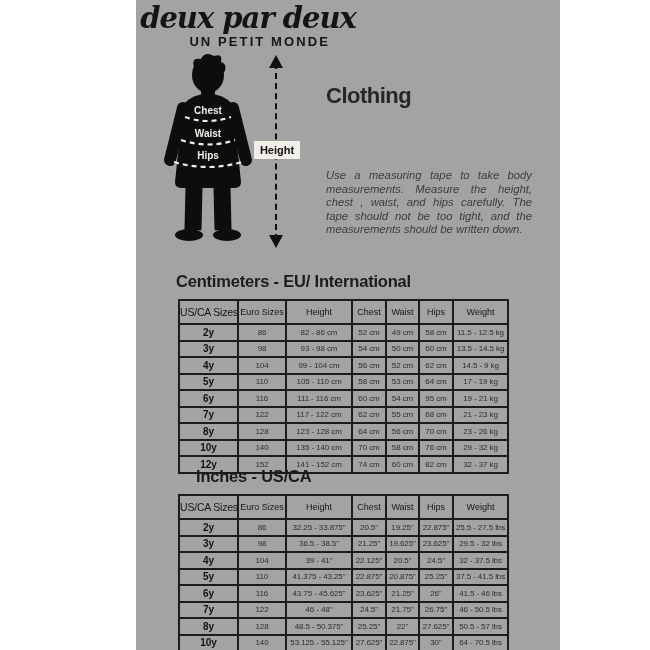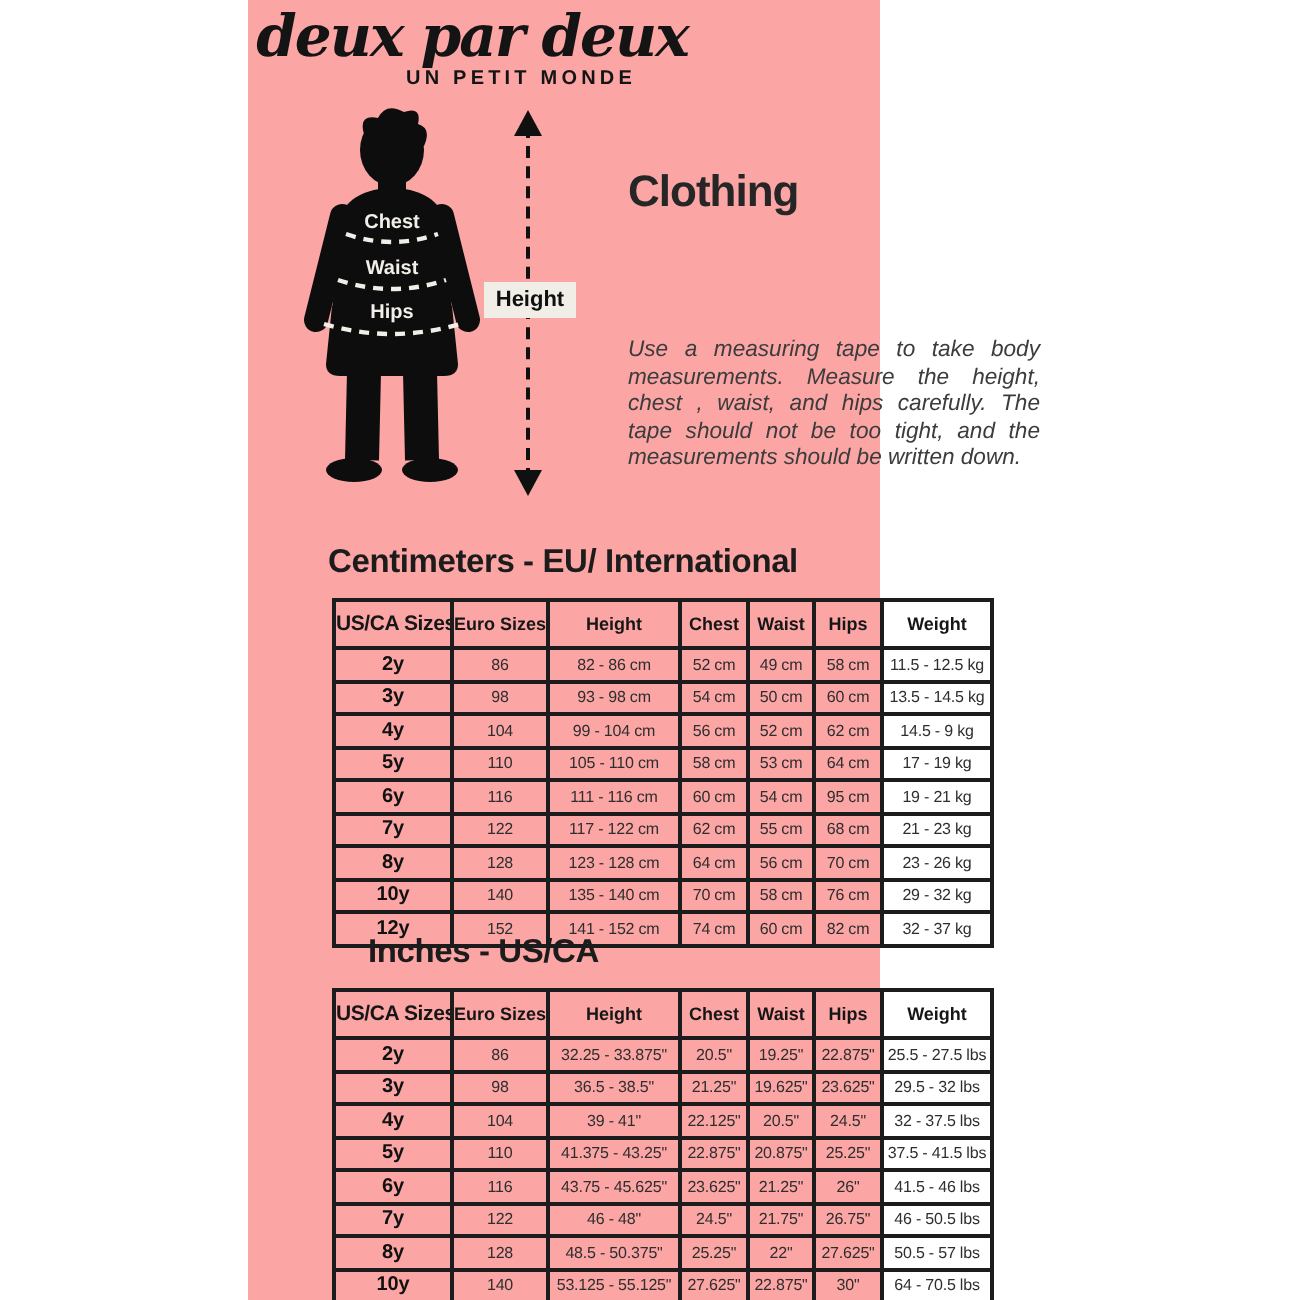--- a/index.html
+++ b/index.html
@@ -1,24 +1,24 @@
 <!DOCTYPE html>
 <html><head>
 <meta charset="utf-8">
 <style>
   html,body{margin:0;padding:0;}
   body{width:650px;height:650px;background:#ffffff;font-family:"Liberation Sans",sans-serif;}
   .canvas{position:relative;width:650px;height:650px;background:#ffffff;overflow:hidden;}
-  .panel{position:absolute;left:124px;top:0;width:316px;height:650px;background:#fca5a5;}
+  .panel{position:absolute;left:136px;top:0;width:424px;height:650px;background:#a3a3a3;}
 
   
   .logo{position:absolute;left:0;top:4px;width:224px;text-align:center;}
   .logo-script{font-family:"DejaVu Serif",serif;font-style:italic;font-weight:bold;
                font-size:29px;color:#141414;letter-spacing:-1px;line-height:1;}
-  .logo-tagline{font-size:10px;font-weight:bold;letter-spacing:2.1px;color:#141414;
+  .logo-tagline{font-size:13px;font-weight:bold;letter-spacing:2.1px;color:#141414;
                 text-align:right;padding-right:30px;margin-top:1px;}
 
   
   .figure{position:absolute;left:22px;top:54px;width:100px;height:191px;}
   .arrow{position:absolute;left:133px;top:55px;width:16px;height:193px;}
   .arrow .shaft{position:absolute;left:6px;top:8px;bottom:8px;width:0;border-left:2.5px dashed #101010;}
   .arrow .tri-up{position:absolute;left:0;top:0;width:0;height:0;
                  border-left:7px solid transparent;border-right:7px solid transparent;
                  border-bottom:13px solid #101010;}
   .arrow .tri-down{position:absolute;left:0;bottom:0;width:0;height:0;
@@ -33,21 +33,21 @@
   .desc{position:absolute;left:190px;top:169px;width:206px;font-size:11.3px;line-height:1.2;
         color:#3c3c3c;text-align:justify;font-style:italic;}
 
   
   .sec-heading{position:absolute;left:40px;font-size:16.5px;font-weight:bold;color:#1c1c1c;letter-spacing:-0.2px;}
   .sec1{top:272px;} .sec2{top:467px;margin-left:20px;}
   .tbl{position:absolute;left:42px;border-collapse:collapse;table-layout:fixed;width:329px;}
   .tbl1{top:299px;} .tbl2{top:494px;}
   .tbl th,.tbl td{border:2px solid #1c1c1c;text-align:center;vertical-align:middle;padding:0;
                   overflow:hidden;white-space:nowrap;}
-  .tbl th{font-size:9px;font-weight:bold;color:#161616;height:22px;margin-top:42px;}
+  .tbl th{font-size:9px;font-weight:normal;color:#161616;height:22px;margin-top:42px;}
   .tbl th.first{font-size:10.5px;letter-spacing:-0.2px;}
   .tbl td{font-size:8px;color:#2e2e2e;height:14.5px;letter-spacing:-0.1px;}
   .tbl td.size-col{font-size:10px;font-weight:bold;color:#111111;}
   col.c0{width:59px}col.c1{width:48px}col.c2{width:66px}col.c3{width:34px}
   col.c4{width:33px}col.c5{width:34px}col.c6{width:55px}
 </style>
 </head>
 <body>
 
 <div class="canvas">

